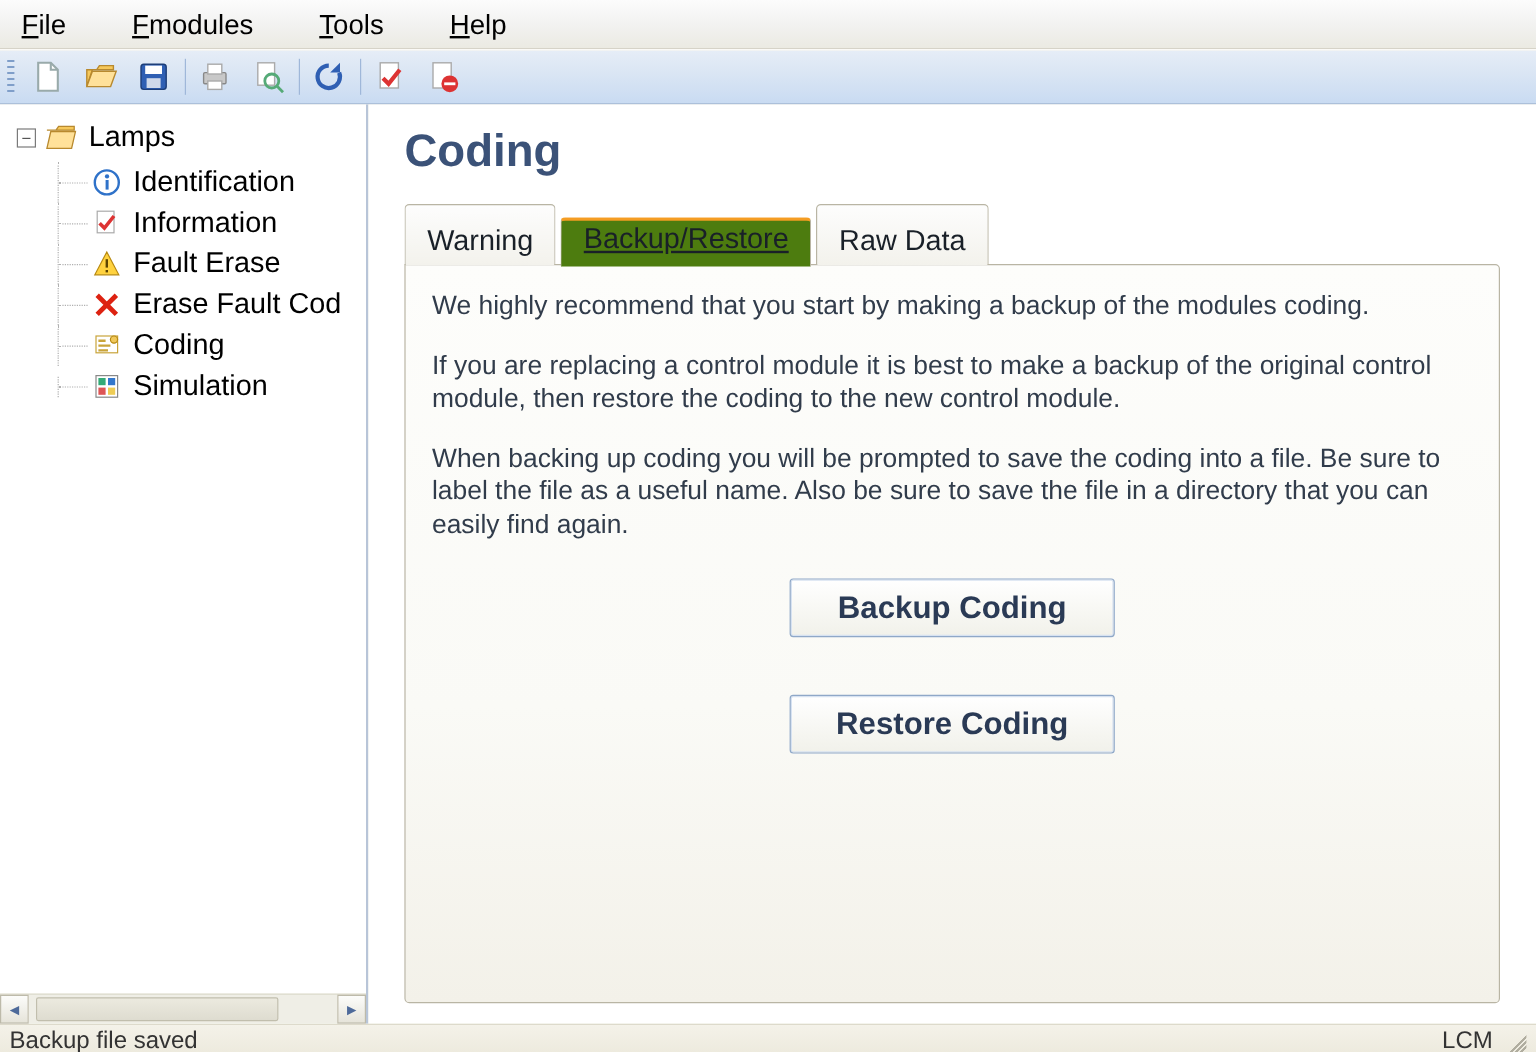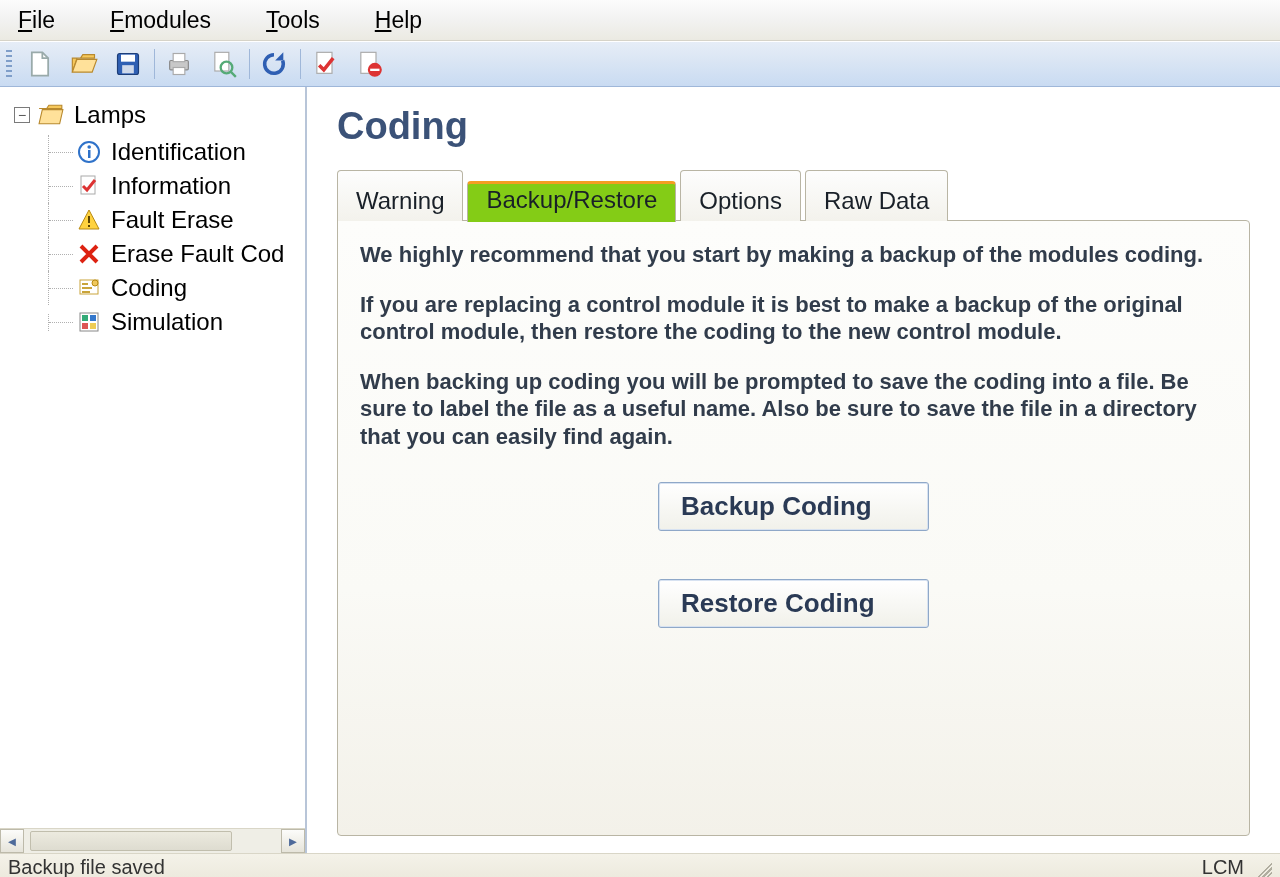--- a/index.html
+++ b/index.html
@@ -200,60 +200,62 @@
     background: linear-gradient(to bottom, #fdfdfd, #f3f2ec);
     border: 1px solid #b9b5a4;
     border-bottom: none;
     border-radius: 4px 4px 0 0;
     padding: 16px 18px 6px 18px;
     margin-right: 4px;
     cursor: default;
   }
   .tab.active {
     border-top: 3px solid #f59d23;
-    background: #84cc16;
+    background: #4d7c0f;
     padding-top: 2px;
     padding-bottom: 8px;
     position: relative;
     top: 1px;
+    text-decoration: underline;
   }
 
   .tab-body {
     border: 1px solid #b9b5a4;
     border-radius: 0 4px 4px 4px;
     background: linear-gradient(to bottom, #fdfdfb 0%, #fafaf6 60%, #f3f1e9 100%);
     position: relative;
     top: -1px;
     min-height: 570px;
     padding: 20px 22px 24px 22px;
   }
   .body-text {
     font-size: 22px;
     line-height: 1.25;
     color: #313c4b;
     max-width: 870px;
   }
-  .body-text p { margin: 0 0 22px 0; font-weight: bold; }
+  .body-text p { margin: 0 0 22px 0; }
 
   .btn-stack {
     display: flex;
     flex-direction: column;
     align-items: center;
     gap: 48px;
     margin-top: 32px;
   }
   .big-btn {
     min-width: 225px;
     padding: 8px 22px;
     font-size: 26px;
     font-weight: bold;
     color: #2a3a55;
     background: linear-gradient(to bottom, #ffffff, #f1f1ea);
     border: 1px solid #8fa8c8;
     border-radius: 3px;
+    text-align: center;
     cursor: default;
     box-shadow: 0 0 0 1px #d7e2f1 inset;
   }
 
   
   .statusbar {
     height: 27px;
     background: linear-gradient(to bottom, #f4f2e9, #ece9dc);
     border-top: 1px solid #d9d6c7;
     display: flex;
@@ -444,21 +446,20 @@
       <div class="hs-btn">►</div>
     </div>
   </div>
 
   <div class="right-pane">
     <div class="page-title">Coding</div>
 
     <div class="tabs">
       <div class="tab">Warning</div>
       <div class="tab active">Backup/Restore</div>
-      <div class="tab">Options</div>
       <div class="tab">Raw Data</div>
     </div>
 
     <div class="tab-body">
       <div class="body-text">
         <p>We highly recommend that you start by making a backup of the modules coding.</p>
         <p>If you are replacing a control module it is best to make a backup of the original control module, then restore the coding to the new control module.</p>
         <p>When backing up coding you will be prompted to save the coding into a file. Be sure to label the file as a useful name. Also be sure to save the file in a directory that you can easily find again.</p>
       </div>
 

